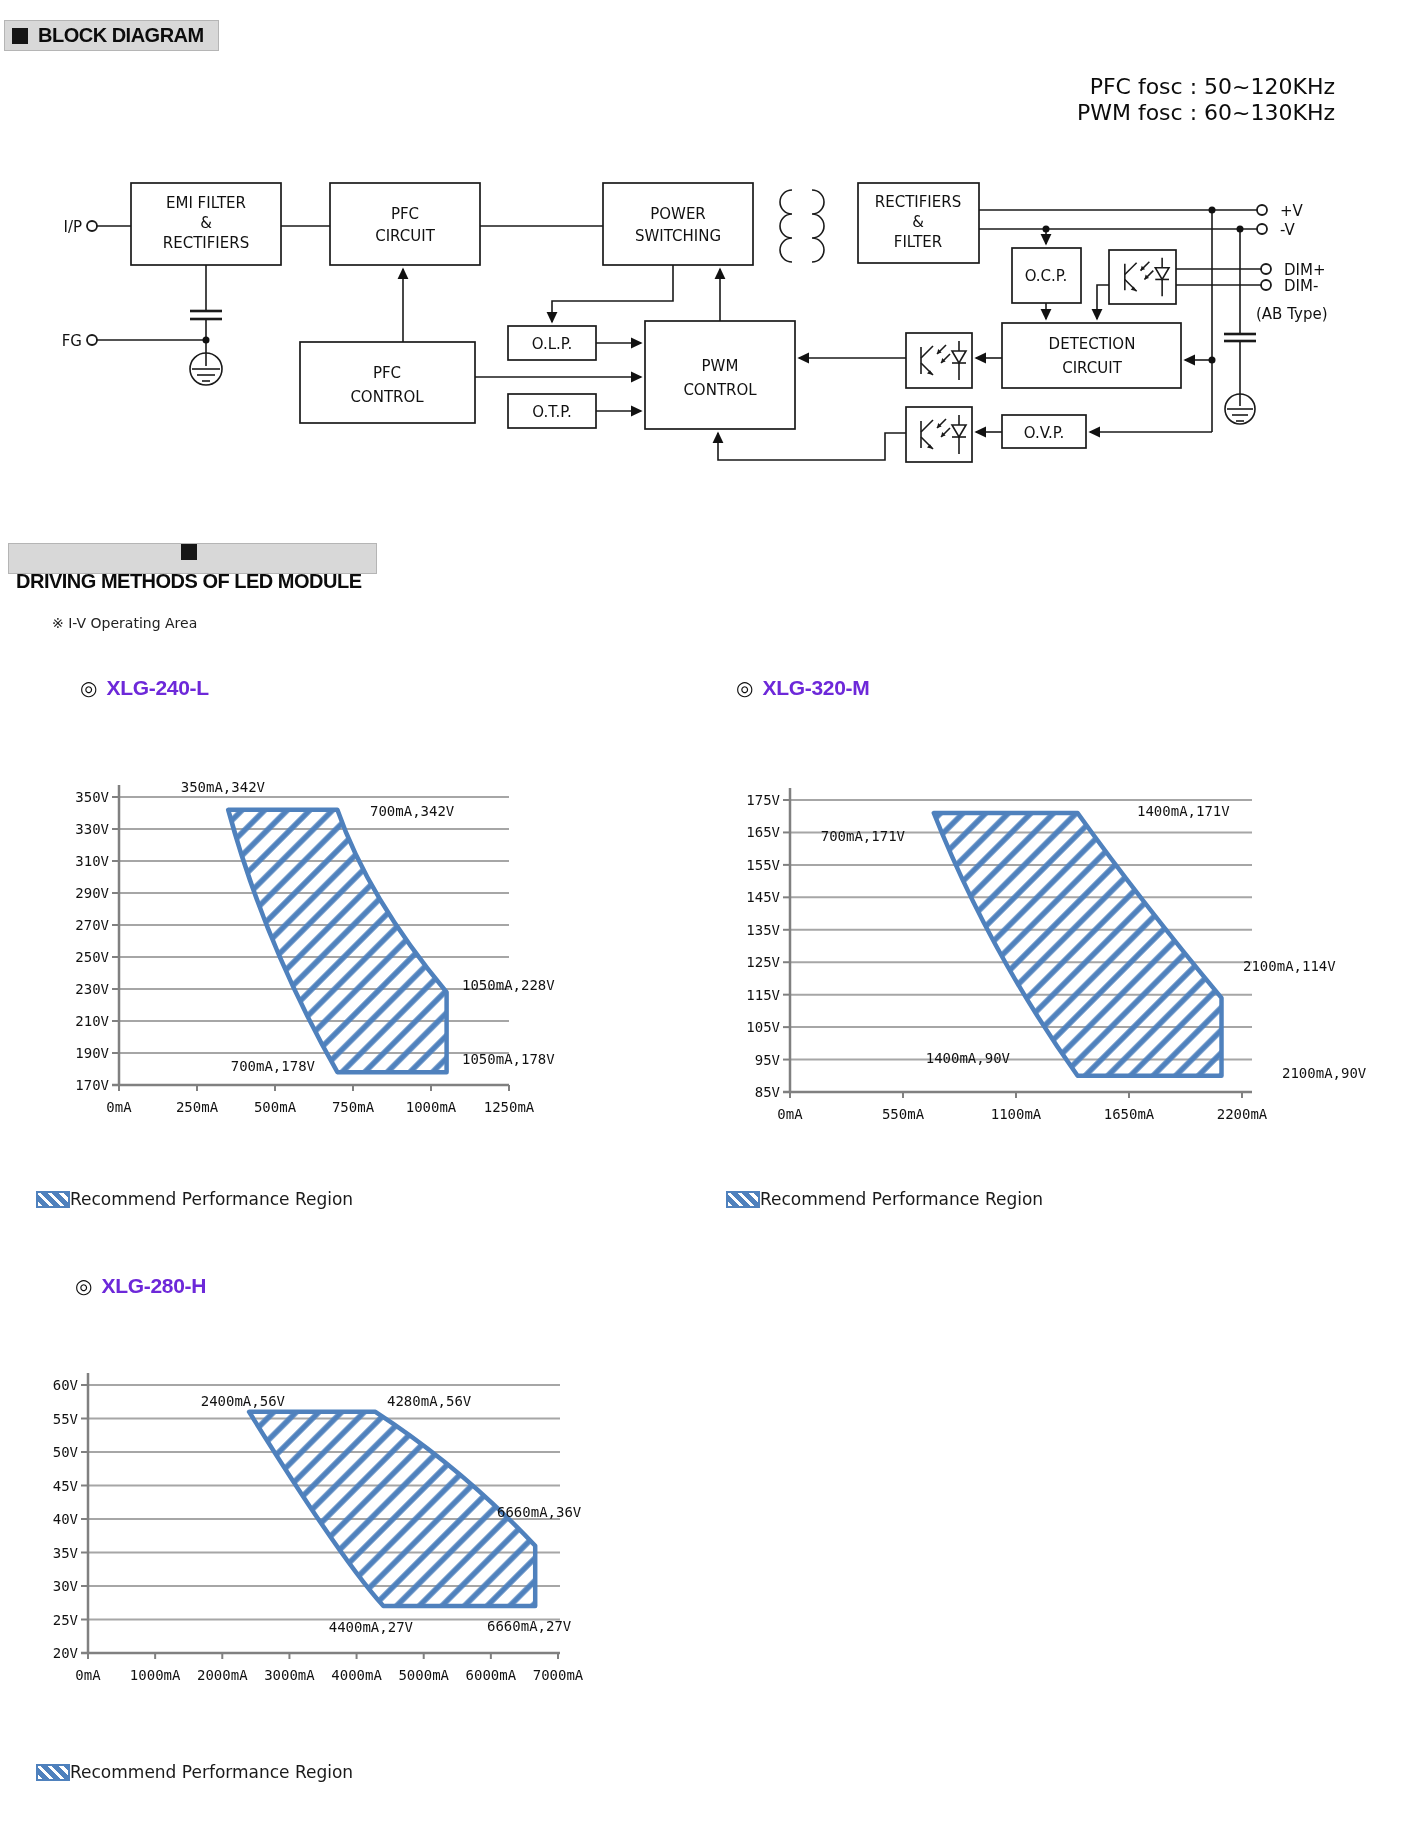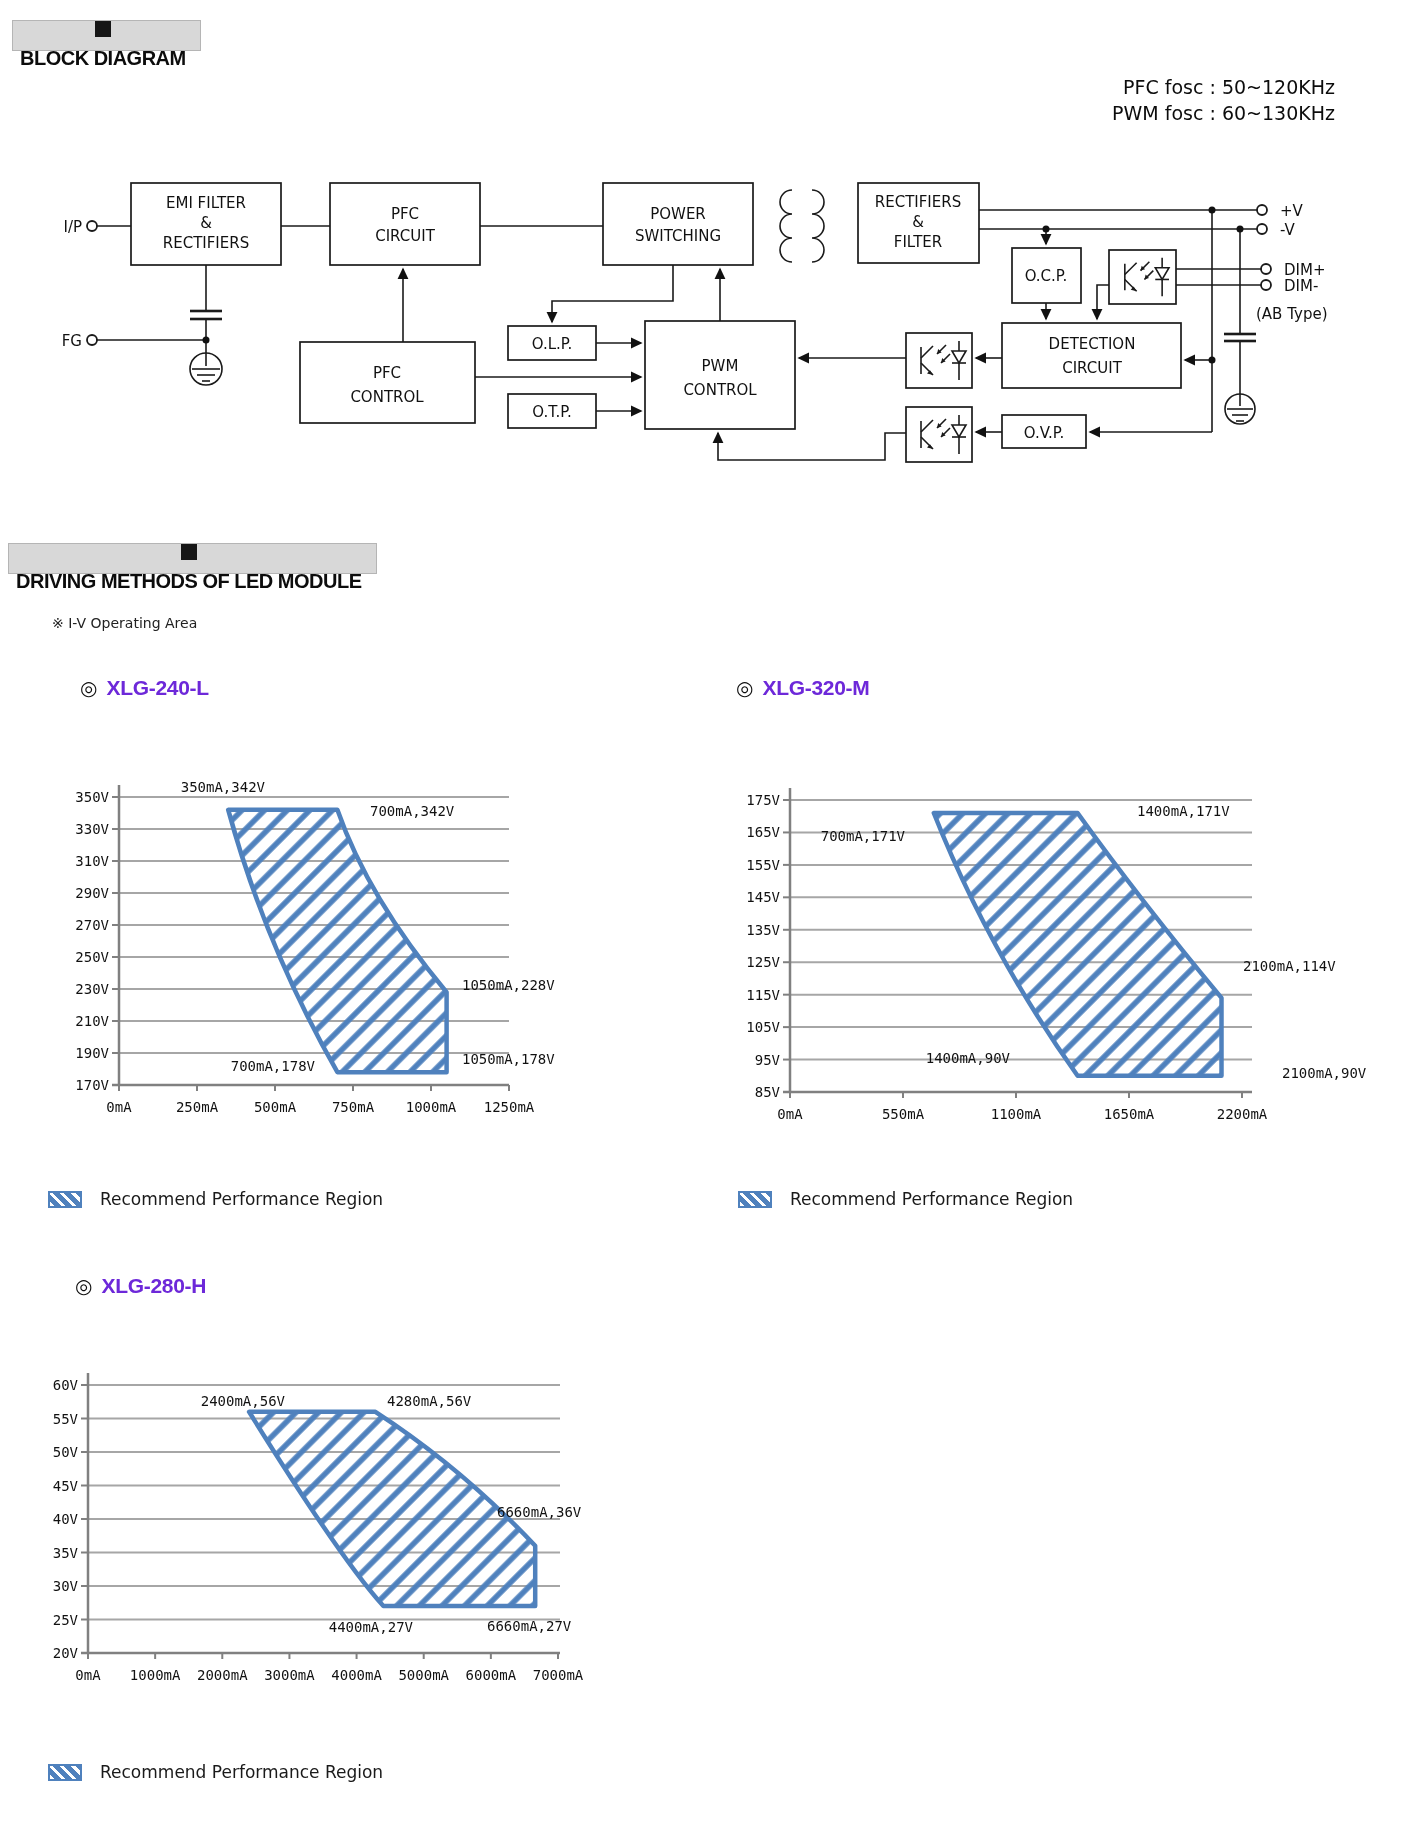--- a/index.html
+++ b/index.html
@@ -4,41 +4,41 @@
 <style>
   html,body{margin:0;padding:0;}
   body{width:1409px;height:1828px;position:relative;background:#fff;
        font-family:"DejaVu Sans", sans-serif;color:#111;}
   .section-bar{position:absolute;display:flex;align-items:center;gap:10px;
        background:#d8d8d8;border:1px solid #b5b5b5;height:31px;padding:0 14px 0 7px;box-sizing:border-box;}
   .section-bar .sq{width:16px;height:16px;background:#161616;flex:0 0 auto;}
   .section-bar .lbl{font-weight:bold;font-size:20px;letter-spacing:-0.5px;white-space:nowrap;
        font-family:"Liberation Sans", sans-serif;color:#0c0c0c;}
   .fosc{position:absolute;left:1045px;top:74px;width:290px;text-align:right;
-       font-size:19px;line-height:26px;color:#0c0c0c;}
+       font-size:22px;line-height:26px;color:#0c0c0c;}
   .iv-subtitle{position:absolute;left:52px;top:615px;font-size:14px;color:#222;}
   .chart-title{position:absolute;display:flex;align-items:center;gap:9px;}
   .chart-title .bullseye{font-size:20px;line-height:1;color:#0c0c0c;}
   .chart-title .name{font-weight:bold;font-size:21px;letter-spacing:-0.3px;
        font-family:"Liberation Sans", sans-serif;color:#6d28d9;}
-  .legend-row{position:absolute;display:flex;align-items:center;gap:18px;margin-left:12px;}
+  .legend-row{position:absolute;display:flex;align-items:center;gap:0;}
   .legend-row .swatch{width:30px;height:13px;border:2px solid #4f81bd;
        background:repeating-linear-gradient(45deg,#ffffff 0 3px,#4f81bd 3px 8px);}
   .legend-row .legend-label{font-size:17px;color:#1a1a1a;}
   svg{position:absolute;}
   svg text{fill:#111;}
   .blk-label{font-size:15px;font-family:"DejaVu Sans", sans-serif;}
   .term-label{font-size:15px;font-family:"DejaVu Sans", sans-serif;}
   .tick{font-family:"DejaVu Sans Mono", monospace;font-size:14px;}
   .ann{font-family:"DejaVu Sans Mono", monospace;font-size:14px;}
 </style>
 </head>
 <body>
 
-<div class="section-bar" style="left:12px;top:20px;flex-direction:column;">
+<div class="section-bar" style="left:4px;top:20px;">
   <span class="sq"></span>
   <span class="lbl">BLOCK DIAGRAM</span>
 </div>
 
 <div class="fosc">
   <div>PFC fosc : 50~120KHz</div>
   <div>PWM fosc : 60~130KHz</div>
 </div>
 
 <svg style="left:0;top:130px;" width="1409" height="350" viewBox="0 130 1409 350">

